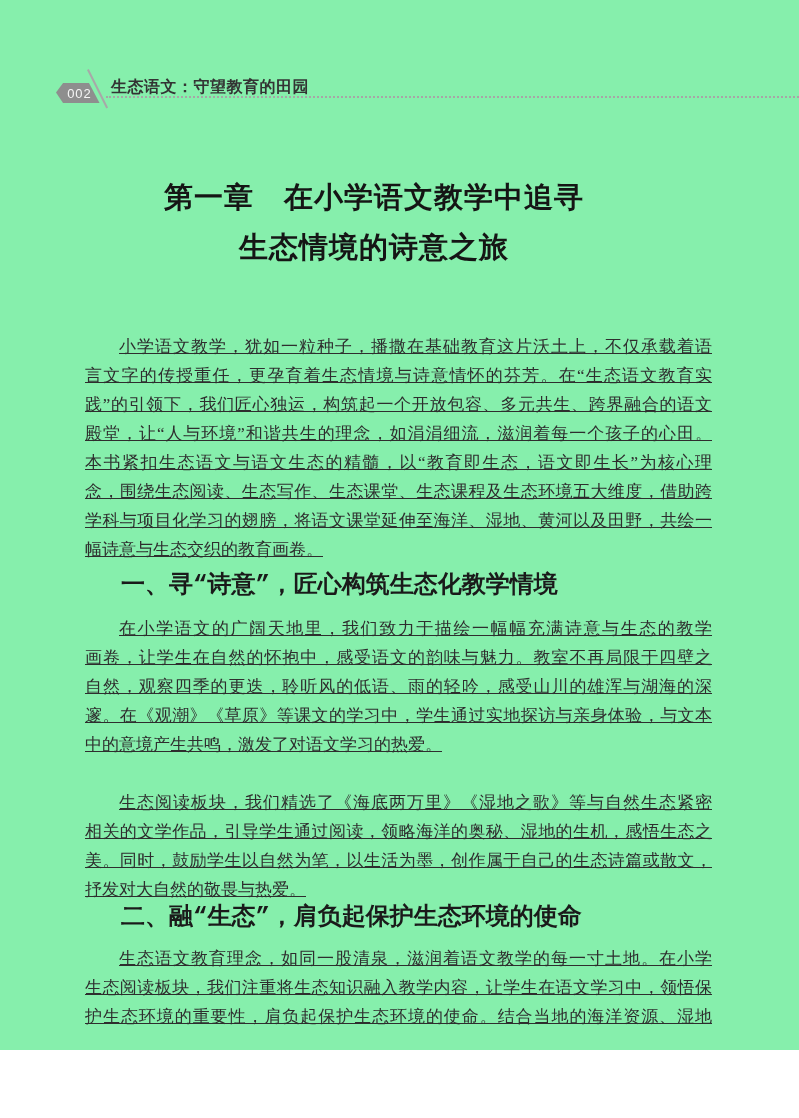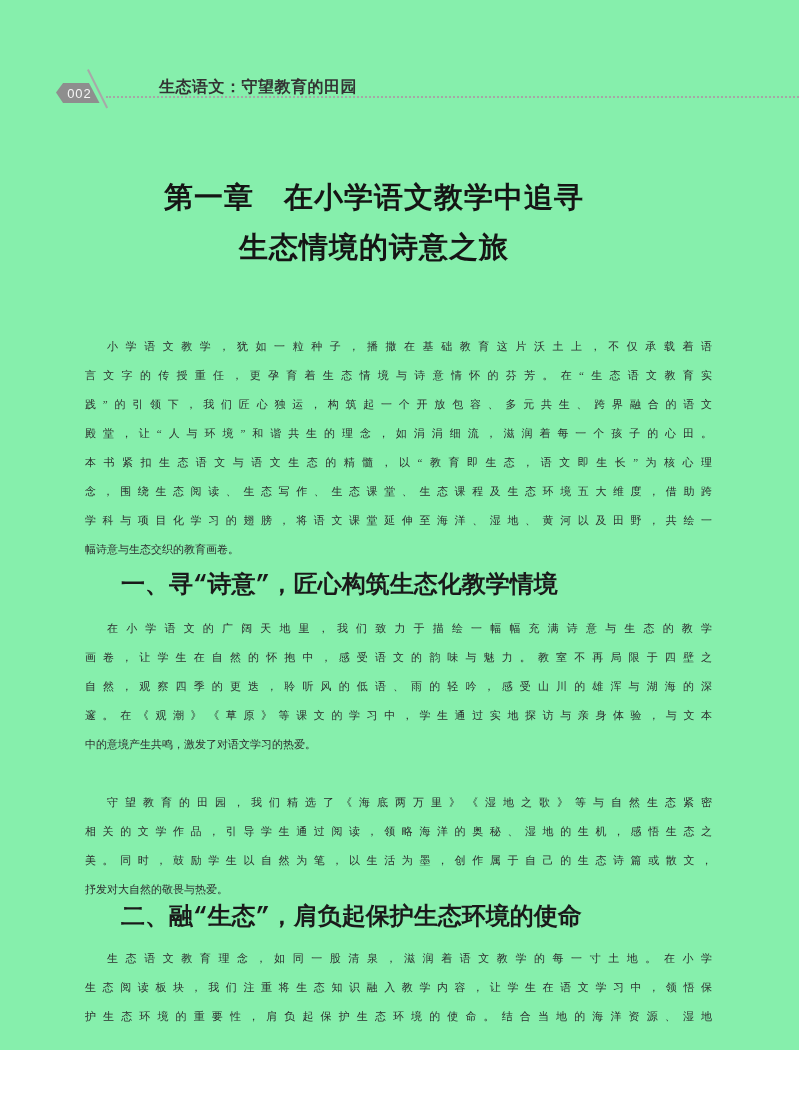--- a/index.html
+++ b/index.html
@@ -41,21 +41,20 @@
   }
   .running-head {
     position: absolute;
     left: 111px; top: 77px;
     font-family: "Liberation Serif", "DejaVu Serif", serif;
     font-weight: bold;
     font-size: 16px;
     color: #333333;
     letter-spacing: 0.5px;
     white-space: nowrap;
-    margin-left: 48px;
   }
   .dotted-rule {
     position: absolute;
     left: 106px; top: 96px;
     width: 693px; height: 0;
     border-top: 2px dotted #a6a6a6;
   }
 
   
   .chapter-title {
@@ -69,22 +68,23 @@
     line-height: 50px;
     color: #151515;
     letter-spacing: 1px;
   }
 
   
   .body-block {
     position: absolute;
     left: 85px;
     width: 627px;
-    font-size: 11px;
+    font-size: 17px;
     line-height: 29px;
+    text-decoration: underline;
   }
   .line {
     height: 29px;
     text-align: justify;
     text-align-last: justify;
     overflow: hidden;
   }
   .line.first { text-indent: 2em; }
   .line.last  { text-align-last: left; }
 
@@ -141,21 +141,21 @@
 
   <div id="para2" class="body-block">
       <div class="line first">在小学语文的广阔天地里，我们致力于描绘一幅幅充满诗意与生态的教学</div>
       <div class="line">画卷，让学生在自然的怀抱中，感受语文的韵味与魅力。教室不再局限于四壁之</div>
       <div class="line">自然，观察四季的更迭，聆听风的低语、雨的轻吟，感受山川的雄浑与湖海的深</div>
       <div class="line">邃。在《观潮》《草原》等课文的学习中，学生通过实地探访与亲身体验，与文本</div>
       <div class="line last">中的意境产生共鸣，激发了对语文学习的热爱。</div>
     </div>
 
   <div id="para3" class="body-block">
-      <div class="line first">守望教育的田园，我们精选了《海底两万里》《湿地之歌》等与自然生态紧密</div>
+      <div class="line first">生态阅读板块，我们精选了《海底两万里》《湿地之歌》等与自然生态紧密</div>
       <div class="line">相关的文学作品，引导学生通过阅读，领略海洋的奥秘、湿地的生机，感悟生态之</div>
       <div class="line">美。同时，鼓励学生以自然为笔，以生活为墨，创作属于自己的生态诗篇或散文，</div>
       <div class="line last">抒发对大自然的敬畏与热爱。</div>
     </div>
 
   <div id="heading2" class="section-heading">二、融“生态”，肩负起保护生态环境的使命</div>
 
   <div id="para4" class="body-block">
       <div class="line first">生态语文教育理念，如同一股清泉，滋润着语文教学的每一寸土地。在小学</div>
       <div class="line">生态阅读板块，我们注重将生态知识融入教学内容，让学生在语文学习中，领悟保</div>

